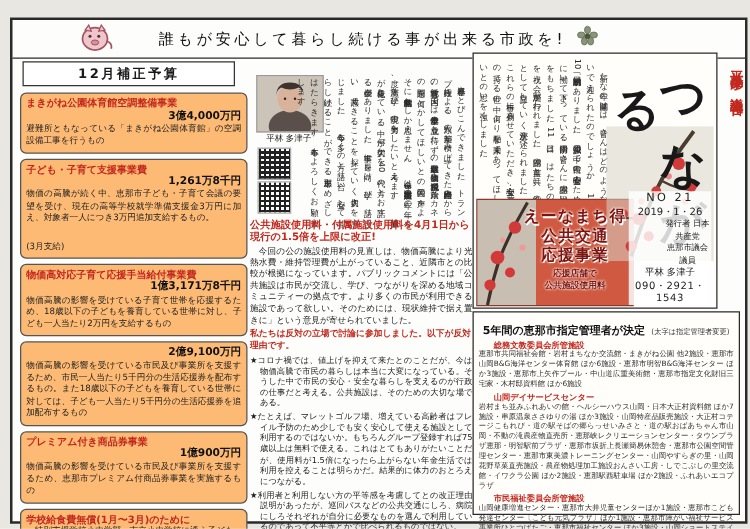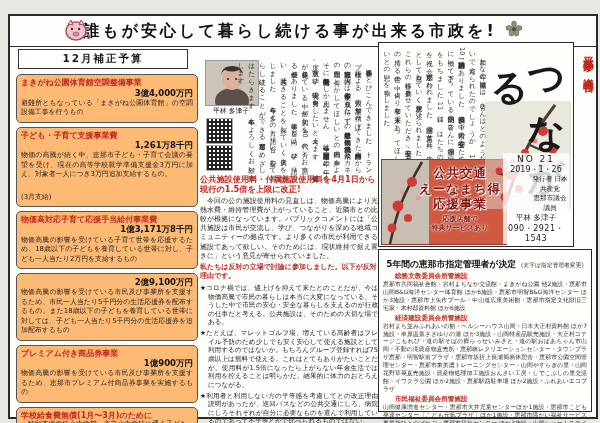--- a/index.html
+++ b/index.html
@@ -13,21 +13,21 @@
   .frame{
     position:absolute;left:8px;top:14px;width:586px;height:401px;
     border:2px solid #2a2a2a;background:#fdfdfb;
   }
   
   .hdr{
     position:absolute;left:0;top:0;width:100%;height:30px;
     border-bottom:1.5px solid #2a2a2a;
     display:flex;align-items:center;justify-content:center;gap:6px;
   }
-  .hdr-title{font-size:16px;font-weight:bold;letter-spacing:3px;color:#111;white-space:nowrap;}
+  .hdr-title{font-size:12px;font-weight:normal;letter-spacing:3px;color:#111;white-space:nowrap;}
   .mascot{position:absolute;left:52px;top:1px;}
   .hdr-flower{margin-left:2px;}
   
   .leftcol{
     position:absolute;left:6px;top:33px;width:182px;
     display:flex;flex-direction:column;gap:4px;
   }
   .sec-title{
     border:1.5px solid #333;background:#fff;
     font-size:10.5px;font-weight:bold;text-align:center;
@@ -269,39 +269,39 @@
             <circle cx="16" cy="46" r="5.5"></circle>
           <circle cx="26" cy="58" r="4"></circle>
             <circle cx="10" cy="68" r="4.5"></circle>
         </g>
         <g fill="#ef9a9a">
             <circle cx="36" cy="38" r="2.5"></circle>
             <circle cx="20" cy="32" r="2"></circle>
           </g>
       </svg>
       <div class="tr-text">
+        <div class="tr-big">えーなまち得</div>
         <div class="tr-big">公共交通</div>
-        <div class="tr-big">えーなまち得</div>
         <div class="tr-big">応援事業</div>
         <div class="tr-small">
           <span>応援店舗で</span><br>
-          <span>特典サービスあり</span>
+          <span>公共施設使用料</span>
         </div>
       </div>
     </div>
   </div>
 
   <div class="report-label">平林多津子の議会報告</div>
 
   <div class="managers">
     <div class="mg-titlerow">
       <span class="mg-title">5年間の恵那市指定管理者が決定</span>
       <span class="mg-note">(太字は指定管理者変更)</span>
     </div>
     <div class="mg-head">総務文教委員会所管施設</div>
     <div class="mg-body">恵那市共同福祉会館・岩村まちなか交流館・まきがね公園 他2施設・恵那市山岡B&amp;G海洋センター体育館 ほか6施設・恵那市明智B&amp;G海洋センター ほか3施設・恵那市上矢作プール・中山道広重美術館・恵那市指定文化財旧三宅家・木村邸資料館 ほか6施設</div>
-    <div class="mg-head">経済建設委員会所管施設</div>
+    <div class="mg-head">山岡デイサービスセンター</div>
     <div class="mg-body">岩村まち並みふれあいの館・ヘルシーハウス山岡・日本大正村資料館 ほか7施設・串原温泉ささゆりの湯 ほか3施設・山岡特産品販売施設・大正村コテージこもれび・道の駅そばの郷らっせいみさと・道の駅おばあちゃん市山岡・不動の滝農産物直売所・恵那峡レクリエーションセンター・タウンプラザ恵那・明智駅前プラザ・恵那市坂折上長瀬簡易休憩舎・恵那市公園空間管理センター・恵那市東美濃トレーニングセンター・山岡やすらぎの里・山岡花野草菜直売施設・農産物処理加工施設おんさい工房・しでこぶしの里交流館・イワクラ公園 ほか2施設・恵那駅西駐車場 ほか2施設・ふれあいエコプラザ</div>
     <div class="mg-head">市民福祉委員会所管施設</div>
     <div class="mg-body">山岡健康増進センター・恵那市大井児童センターほか1施設・恵那市こども発達センター〔こども元気プラザ〕ほか1施設・恵那市障がい福祉サービス事業所ひとつばたご・恵那市福祉センター ほか3施設・山岡ショートステイほほえみの郷・デイサービスセンター恵愛・デイサービスセンター明日香苑・岩村デイサービスセンター・山岡デイサービスセンター ぬくもり・明智デイサービスセンター・串原デイサービスセンター・デイサービスセンター福寿苑 ほか1施設・特別養護老人ホーム恵那茶苑・ケアハウス恵那茶苑・恵那市高齢者憩いの家・養護老人ホーム恵光苑・いきがい会館</div>
   </div>
 
 </div>
 
 </body></html>

